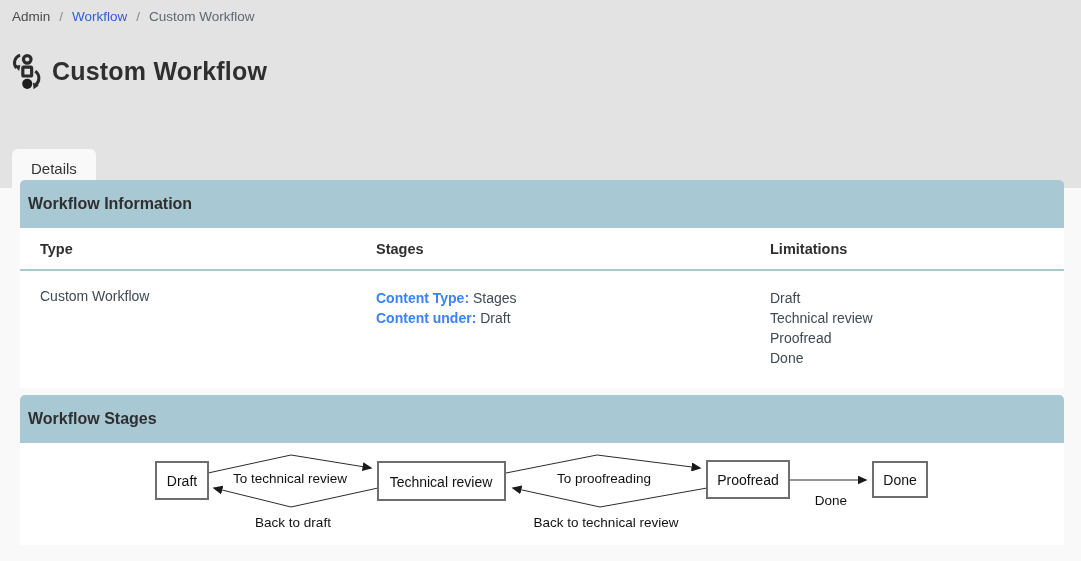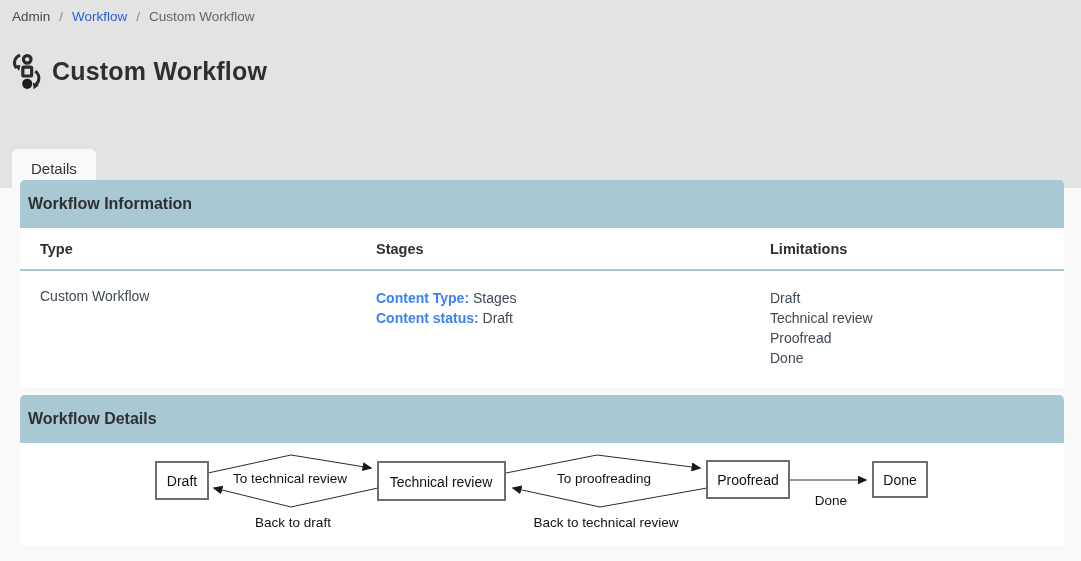--- a/index.html
+++ b/index.html
@@ -138,36 +138,36 @@
       <div>Limitations</div>
     </div>
     <div class="info-trow">
       <div>Custom Workflow</div>
       <div>
         <div class="limit-line">
           <b>Content Type:</b>
           <span>Stages</span>
         </div>
         <div class="limit-line">
-          <b>Content status:</b>
+          <b>Content under:</b>
           <span>Draft</span>
         </div>
       </div>
       <div>
         <div class="stage-line">Draft</div>
         <div class="stage-line">Technical review</div>
         <div class="stage-line">Proofread</div>
         <div class="stage-line">Done</div>
       </div>
     </div>
   </div>
 </div>
 
 <div class="panel panel-diagram">
-  <div class="panel-header">Workflow Details</div>
+  <div class="panel-header">Workflow Stages</div>
   <div class="panel-body diagram-body">
     <svg class="diagram-svg" width="1044" height="102" viewBox="0 0 1044 102">
       <defs>
         <marker id="arr" markerWidth="11" markerHeight="9" refX="8.5" refY="4.5" orient="auto" markerUnits="userSpaceOnUse">
           <path d="M0,0 L10,4.5 L0,9 z" fill="#1a1a1a"></path>
         </marker>
       </defs>
 
       <polyline class="edge" points="188,30 271,12 351,25" marker-end="url(#arr)"></polyline>
       <polyline class="edge" points="358,45 271,64 194,45" marker-end="url(#arr)"></polyline>

